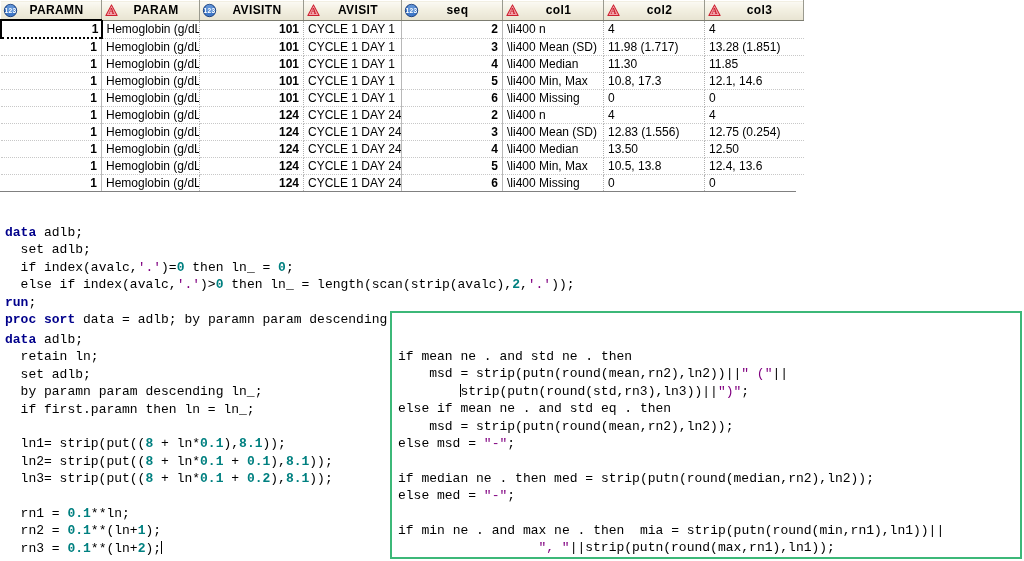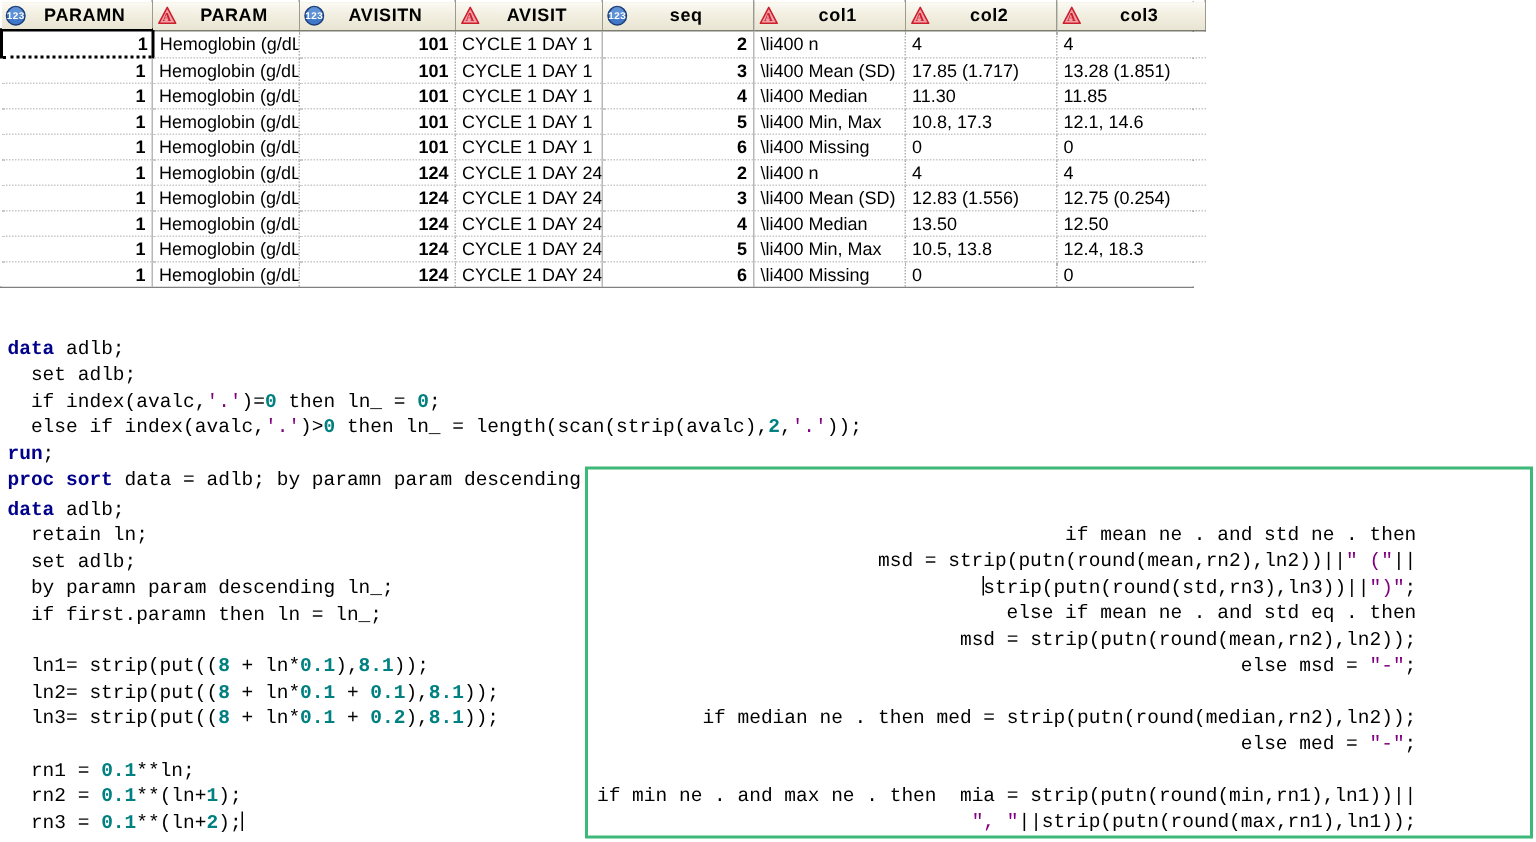--- a/index.html
+++ b/index.html
@@ -242,21 +242,21 @@
           <td class="txt">4</td>
           <td class="txt">4</td>
         </tr>
         <tr>
           <td class="num sep-strong">1</td>
           <td class="txt">Hemoglobin (g/dL)</td>
           <td class="num">101</td>
           <td class="txt sep-strong">CYCLE 1 DAY 1</td>
           <td class="num sep-strong">3</td>
           <td class="txt">\li400 Mean (SD)</td>
-          <td class="txt">17.85 (1.717)</td>
+          <td class="txt">11.98 (1.717)</td>
           <td class="txt">13.28 (1.851)</td>
         </tr>
         <tr>
           <td class="num sep-strong">1</td>
           <td class="txt">Hemoglobin (g/dL)</td>
           <td class="num">101</td>
           <td class="txt sep-strong">CYCLE 1 DAY 1</td>
           <td class="num sep-strong">4</td>
           <td class="txt">\li400 Median</td>
           <td class="txt">11.30</td>
@@ -313,35 +313,35 @@
           <td class="txt">12.50</td>
         </tr>
         <tr>
           <td class="num sep-strong">1</td>
           <td class="txt">Hemoglobin (g/dL)</td>
           <td class="num">124</td>
           <td class="txt sep-strong">CYCLE 1 DAY 24</td>
           <td class="num sep-strong">5</td>
           <td class="txt">\li400 Min, Max</td>
           <td class="txt">10.5, 13.8</td>
-          <td class="txt">12.4, 18.3</td>
+          <td class="txt">12.4, 13.6</td>
         </tr>
         <tr>
           <td class="num sep-strong">1</td>
           <td class="txt">Hemoglobin (g/dL)</td>
           <td class="num">124</td>
           <td class="txt sep-strong">CYCLE 1 DAY 24</td>
           <td class="num sep-strong">6</td>
           <td class="txt">\li400 Missing</td>
           <td class="txt">0</td>
           <td class="txt">0</td>
         </tr>
       </tbody>
   </table>
 </div>
 
 <div class="code" id="code-top"><div><span class="kw">data</span><span class="plain"> adlb;</span></div><div><span class="plain">  </span><span class="stmt">set</span><span class="plain"> adlb;</span></div><div><span class="plain">  </span><span class="stmt">if</span><span class="plain"> index(avalc,</span><span class="str">'.'</span><span class="plain">)=</span><span class="num">0</span><span class="plain"> </span><span class="stmt">then</span><span class="plain"> ln_ = </span><span class="num">0</span><span class="plain">;</span></div><div><span class="plain">  </span><span class="stmt">else if</span><span class="plain"> index(avalc,</span><span class="str">'.'</span><span class="plain">)&gt;</span><span class="num">0</span><span class="plain"> </span><span class="stmt">then</span><span class="plain"> ln_ = length(scan(strip(avalc),</span><span class="num">2</span><span class="plain">,</span><span class="str">'.'</span><span class="plain">));</span></div><div><span class="kw">run</span><span class="plain">;</span></div><div><span class="kw">proc sort</span><span class="plain"> </span><span class="stmt">data</span><span class="plain"> = adlb; </span><span class="stmt">by</span><span class="plain"> paramn param </span><span class="stmt">descending</span><span class="plain"> ln_; </span><span class="kw">run</span><span class="plain">;</span></div></div>
 
 <div class="code" id="code-left"><div><span class="kw">data</span><span class="plain"> adlb;</span></div><div><span class="plain">  </span><span class="stmt">retain</span><span class="plain"> ln;</span></div><div><span class="plain">  </span><span class="stmt">set</span><span class="plain"> adlb;</span></div><div><span class="plain">  </span><span class="stmt">by</span><span class="plain"> paramn param </span><span class="stmt">descending</span><span class="plain"> ln_;</span></div><div><span class="plain">  </span><span class="stmt">if</span><span class="plain"> first.paramn </span><span class="stmt">then</span><span class="plain"> ln = ln_;</span></div><div>&nbsp;</div><div><span class="plain">  ln1= strip(put((</span><span class="num">8</span><span class="plain"> + ln*</span><span class="num">0.1</span><span class="plain">),</span><span class="num">8.1</span><span class="plain">));</span></div><div><span class="plain">  ln2= strip(put((</span><span class="num">8</span><span class="plain"> + ln*</span><span class="num">0.1</span><span class="plain"> + </span><span class="num">0.1</span><span class="plain">),</span><span class="num">8.1</span><span class="plain">));</span></div><div><span class="plain">  ln3= strip(put((</span><span class="num">8</span><span class="plain"> + ln*</span><span class="num">0.1</span><span class="plain"> + </span><span class="num">0.2</span><span class="plain">),</span><span class="num">8.1</span><span class="plain">));</span></div><div>&nbsp;</div><div><span class="plain">  rn1 = </span><span class="num">0.1</span><span class="plain">**ln;</span></div><div><span class="plain">  rn2 = </span><span class="num">0.1</span><span class="plain">**(ln+</span><span class="num">1</span><span class="plain">);</span></div><div><span class="plain">  rn3 = </span><span class="num">0.1</span><span class="plain">**(ln+</span><span class="num">2</span><span class="plain">);</span><span class="caret"></span></div><div><span class="kw">run</span><span class="plain">;</span></div></div>
 
-<div id="code-box" style="border-color: rgb(60, 184, 120); text-align: right;">
+<div id="code-box" style="border-color: rgb(60, 184, 120);">
   <div class="code" id="code-right"><div><span class="stmt">if</span><span class="plain"> mean </span><span class="stmt">ne</span><span class="plain"> </span><span class="stmt">.</span><span class="plain"> </span><span class="stmt">and</span><span class="plain"> std </span><span class="stmt">ne</span><span class="plain"> </span><span class="stmt">.</span><span class="plain"> </span><span class="stmt">then</span></div><div><span class="plain">    msd = strip(putn(round(mean,rn2),ln2))||</span><span class="str">" ("</span><span class="plain">||</span></div><div><span class="plain">        </span><span class="caret"></span><span class="plain">strip(putn(round(std,rn3),ln3))||</span><span class="str">")"</span><span class="plain">;</span></div><div><span class="stmt">else if</span><span class="plain"> mean </span><span class="stmt">ne</span><span class="plain"> </span><span class="stmt">.</span><span class="plain"> </span><span class="stmt">and</span><span class="plain"> std </span><span class="stmt">eq</span><span class="plain"> </span><span class="stmt">.</span><span class="plain"> </span><span class="stmt">then</span></div><div><span class="plain">    msd = strip(putn(round(mean,rn2),ln2));</span></div><div><span class="stmt">else</span><span class="plain"> msd = </span><span class="str">"-"</span><span class="plain">;</span></div><div>&nbsp;</div><div><span class="stmt">if</span><span class="plain"> median </span><span class="stmt">ne</span><span class="plain"> </span><span class="stmt">.</span><span class="plain"> </span><span class="stmt">then</span><span class="plain"> med = strip(putn(round(median,rn2),ln2));</span></div><div><span class="stmt">else</span><span class="plain"> med = </span><span class="str">"-"</span><span class="plain">;</span></div><div>&nbsp;</div><div><span class="stmt">if</span><span class="plain"> min </span><span class="stmt">ne</span><span class="plain"> </span><span class="stmt">.</span><span class="plain"> </span><span class="stmt">and</span><span class="plain"> max </span><span class="stmt">ne</span><span class="plain"> </span><span class="stmt">.</span><span class="plain"> </span><span class="stmt">then</span><span class="plain">  mia = strip(putn(round(min,rn1),ln1))||</span></div><div><span class="plain">                  </span><span class="str">", "</span><span class="plain">||strip(putn(round(max,rn1),ln1));</span></div><div><span class="stmt">else</span><span class="plain"> mia = </span><span class="str">"-"</span><span class="plain">;</span></div></div>
 </div>
 
 </body></html>

